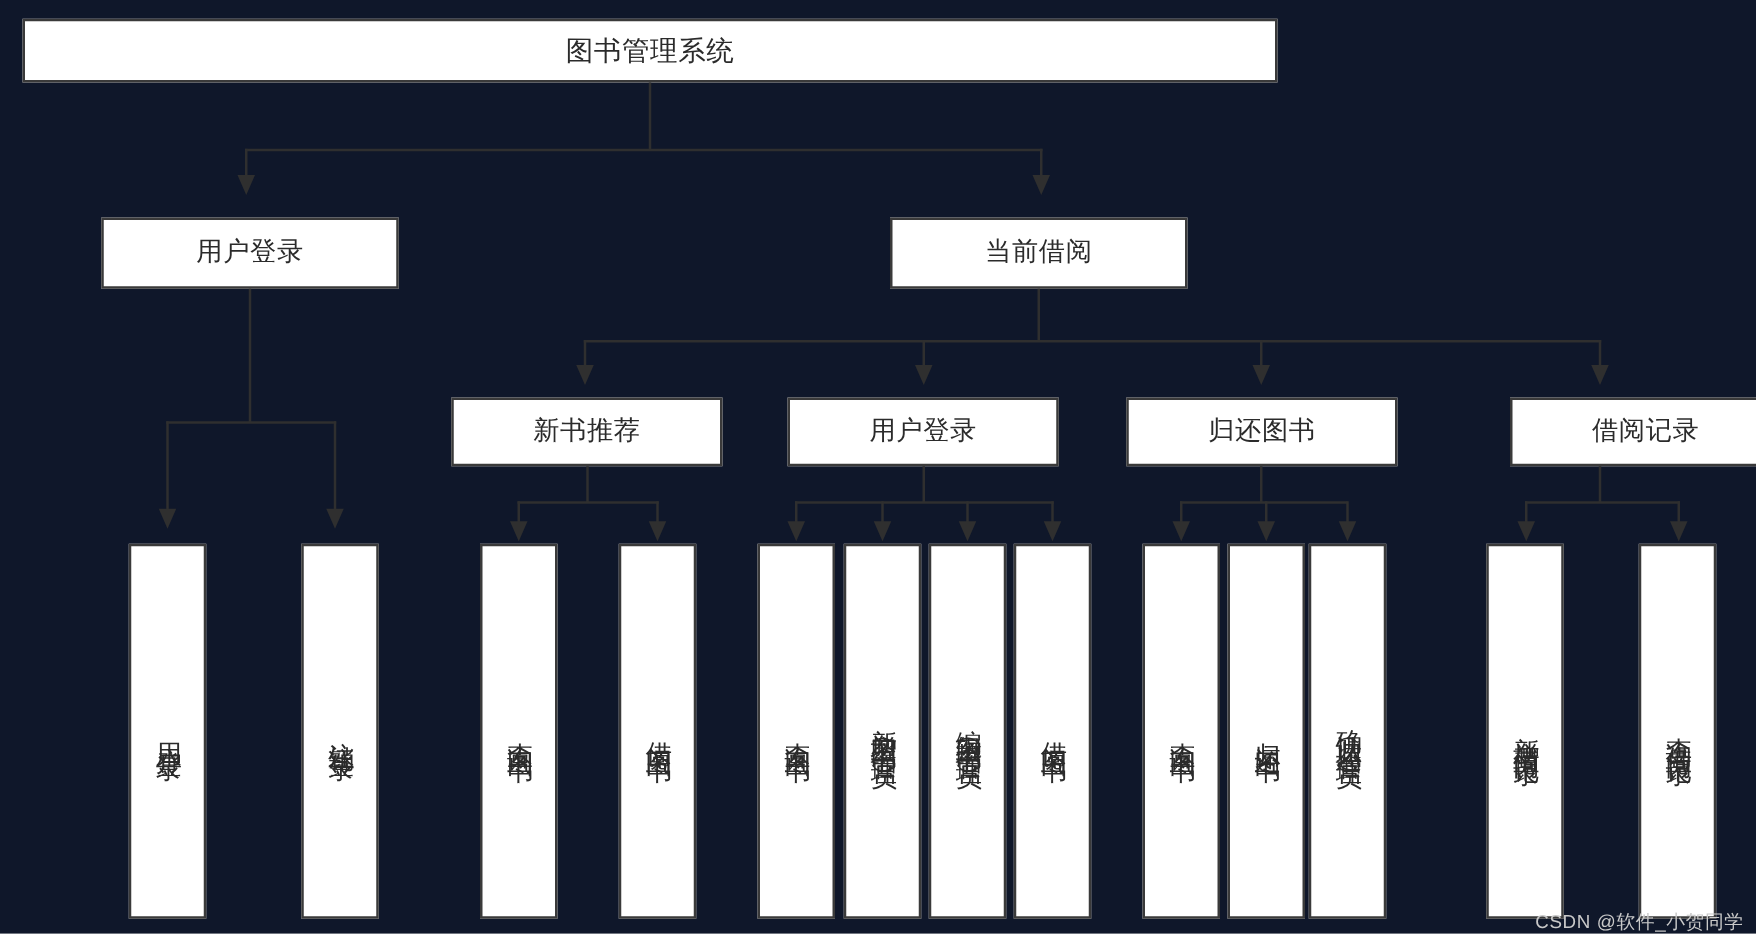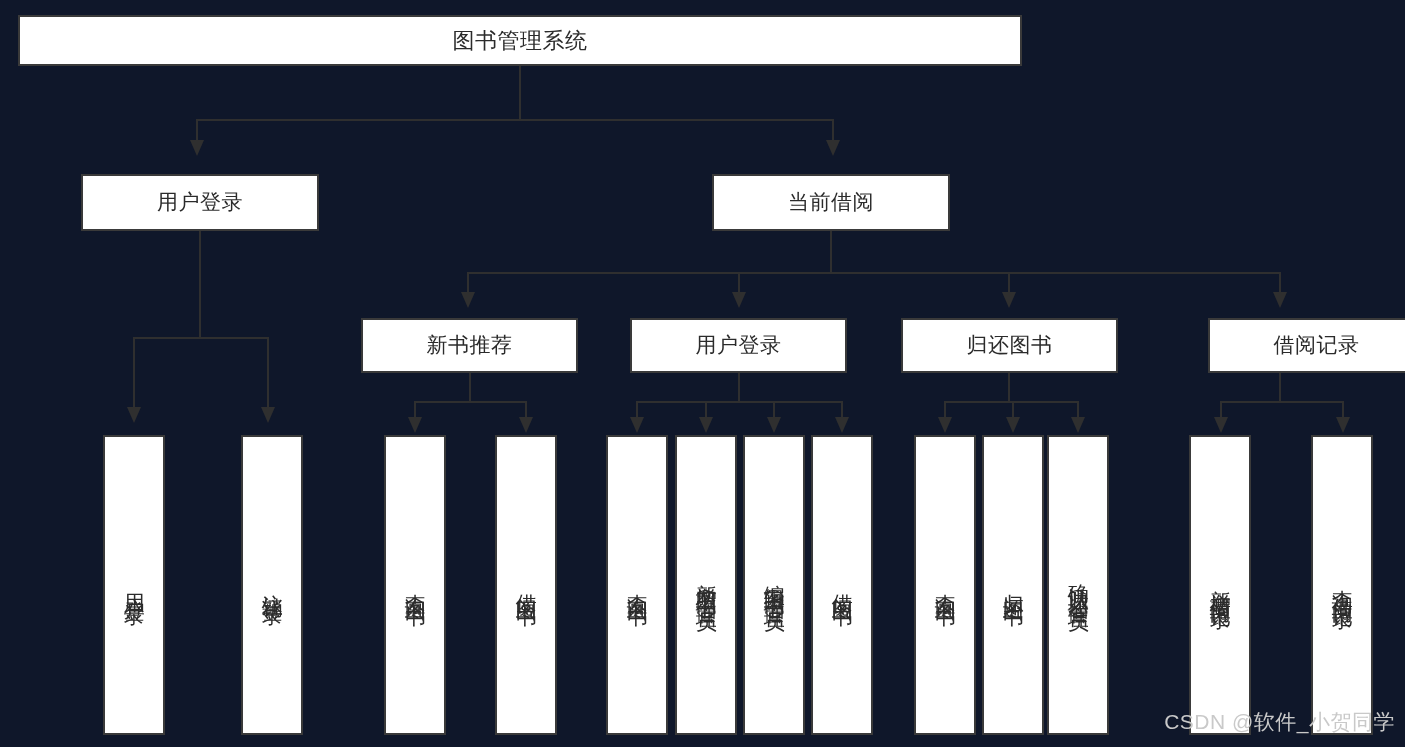--- a/index.html
+++ b/index.html
@@ -54,22 +54,22 @@
   .arrow {
     position: absolute;
     width: 0; height: 0;
     border-left: 7px solid transparent;
     border-right: 7px solid transparent;
     border-top: 16px solid #2f2f2f;
   }
   #watermark {
     position: absolute;
     right: 10px;
-    bottom: 11px;
-    font-size: 21px;
+    bottom: 0;
+    font-size: 15px;
     color: #c9c9c9;
     letter-spacing: 0.5px;
     white-space: nowrap;
     pointer-events: none;
   }
 </style>
 </head>
 <body>
 
 <div id="canvas">

